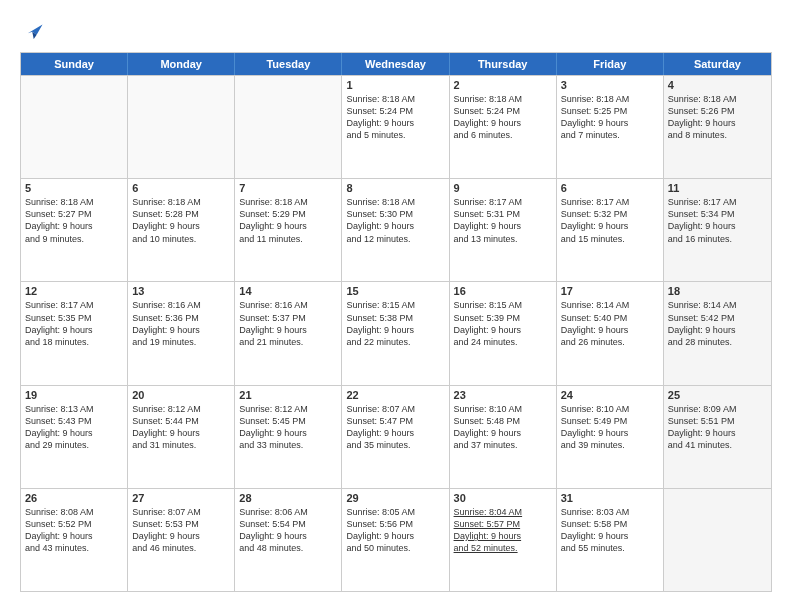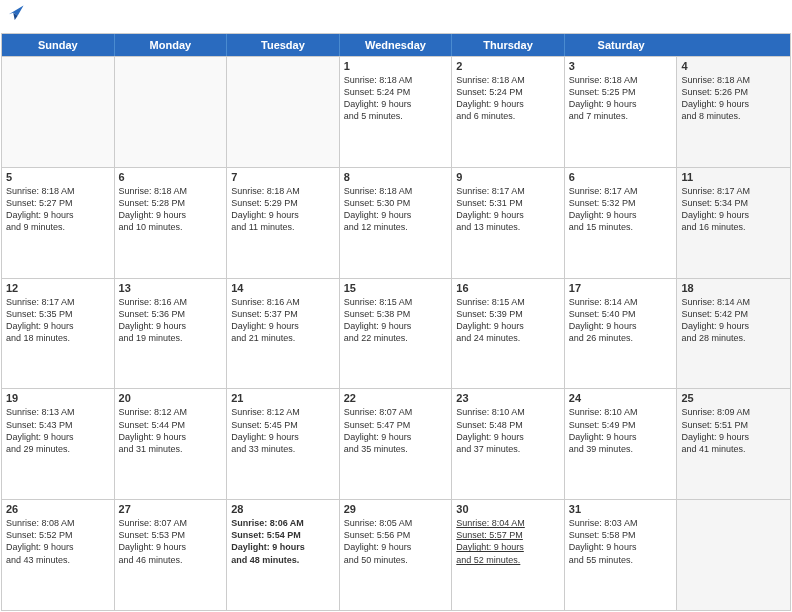--- a/index.html
+++ b/index.html
@@ -6,21 +6,21 @@
     body {
       font-family: Arial, sans-serif;
       background: #fff;
       width: 792px;
       height: 612px;
       overflow: hidden;
     }
     .page {
       width: 792px;
       height: 612px;
-      padding: 1px;
+      padding: 20px;
       display: flex;
       flex-direction: column;
     }
     .header {
       display: flex;
       justify-content: space-between;
       align-items: flex-start;
       margin-bottom: 10px;
     }
     .logo {
@@ -129,20 +129,21 @@
     </div>
   </div>
 
   <div class="calendar">
     <div class="cal-header">
     <div class="cal-header-cell">Sunday</div>
         <div class="cal-header-cell">Monday</div>
         <div class="cal-header-cell">Tuesday</div>
         <div class="cal-header-cell">Wednesday</div>
         <div class="cal-header-cell">Thursday</div>
+        <div class="cal-header-cell">Friday</div>
         <div class="cal-header-cell">Saturday</div>
       </div>
     <div class="cal-body">
     <div class="cal-row">
           <div class="cal-cell empty"></div>
           <div class="cal-cell empty"></div>
           <div class="cal-cell empty"></div>
           <div class="cal-cell">
             <span class="day-num">1</span>
             <div class="cell-info" style="white-space: pre-line;">Sunrise: 8:18 AM
@@ -335,21 +336,21 @@
           </div>
           <div class="cal-cell">
             <span class="day-num">27</span>
             <div class="cell-info" style="white-space: pre-line;">Sunrise: 8:07 AM
 Sunset: 5:53 PM
 Daylight: 9 hours
 and 46 minutes.</div>
           </div>
           <div class="cal-cell">
             <span class="day-num">28</span>
-            <div class="cell-info" style="white-space: pre-line; font-weight: bold;">Sunrise: 8:06 AM
+            <div class="cell-info" style="white-space: pre-line;">Sunrise: 8:06 AM
 Sunset: 5:54 PM
 Daylight: 9 hours
 and 48 minutes.</div>
           </div>
           <div class="cal-cell">
             <span class="day-num">29</span>
             <div class="cell-info" style="white-space: pre-line;">Sunrise: 8:05 AM
 Sunset: 5:56 PM
 Daylight: 9 hours
 and 50 minutes.</div>

